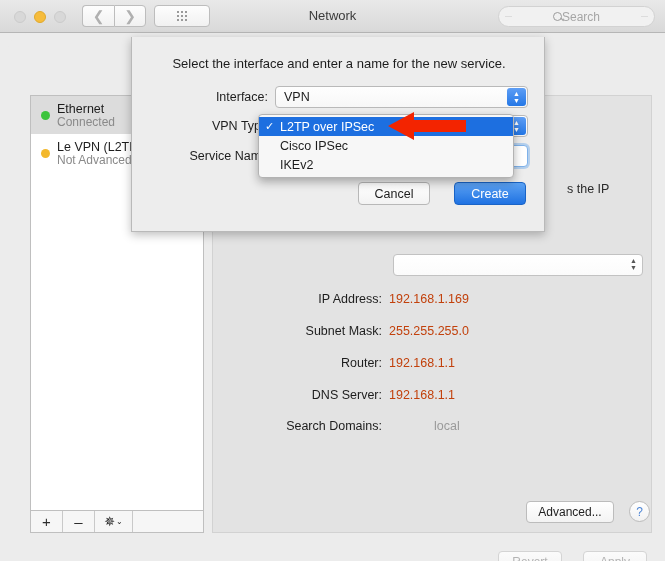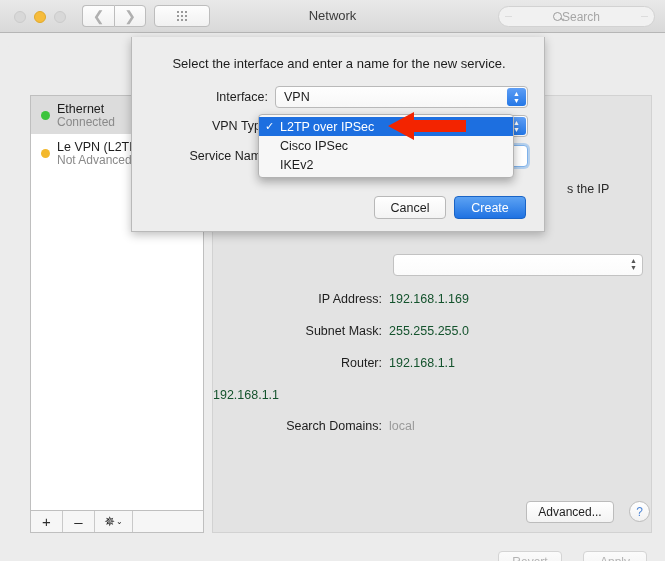--- a/index.html
+++ b/index.html
@@ -138,22 +138,22 @@
     border: 1px solid #d2d2d2;
   }
   .detail-row {
     position: absolute; left: 0; width: 440px;
     display: flex; align-items: baseline;
   }
   .dl {
     width: 176px; text-align: right; font-size: 12.5px;
     color: #1d1d1d; padding-right: 7px;
   }
-  .dv { font-size: 12.5px; color: #14532d; }
-  .dv.dim { color: #9a9a9a; }
+  .dv { font-size: 12.5px; color: #c2410c; }
+  .dv.dim { color: #9a9a9a; margin-left: 45px; }
 
   .hidden-note {
     position: absolute; left: 354px; top: 0px;
     font-size: 12.5px; color: #2a2a2a;
   }
 
   .ipv4-popup {
     position: absolute; left: 180px; top: 0px;
     width: 250px; height: 22px; border-radius: 4px;
     background: linear-gradient(to bottom,#ffffff,#fbfbfb);
@@ -231,22 +231,22 @@
     color: #fff; font-size: 7px; line-height: 6px;
   }
   .textfield {
     width: 253px; height: 22px; border-radius: 4px;
     background: #ffffff;
     border: 1px solid #7fb2ea;
     box-shadow: 0 0 0 2px rgba(110,170,235,0.45);
   }
 
   .sheet-buttons {
-    position: absolute; right: 18px; bottom: 12px;
-    display: flex; gap: 8px;
+    position: absolute; right: 18px; bottom: 26px;
+    display: flex; gap: 24px;
   }
   .btn-cancel {
     width: 72px; height: 23px; border-radius: 4px;
     background: linear-gradient(to bottom,#ffffff,#f3f3f3);
     border: 1px solid #b8b8b8;
     font-size: 12.5px; color: #1d1d1d;
     display: flex; align-items: center; justify-content: center;
   }
   .btn-create {
     width: 72px; height: 23px; border-radius: 4px;
@@ -382,20 +382,21 @@
       </div>
       <div class="detail-row" style="top:228px;">
         <span class="dl">Subnet Mask:</span>
         <span class="dv">255.255.255.0</span>
       </div>
       <div class="detail-row" style="top:260px;">
         <span class="dl">Router:</span>
         <span class="dv">192.168.1.1</span>
       </div>
       <div class="detail-row" style="top:292px;">
+        <span class="dl">DNS Server:</span>
         <span class="dv">192.168.1.1</span>
       </div>
       <div class="detail-row" style="top:323px;">
         <span class="dl">Search Domains:</span>
         <span class="dv dim">local</span>
       </div>
     </div>
 
     <div class="advanced-btn">Advanced...</div>
     <div class="help-btn">?</div>

